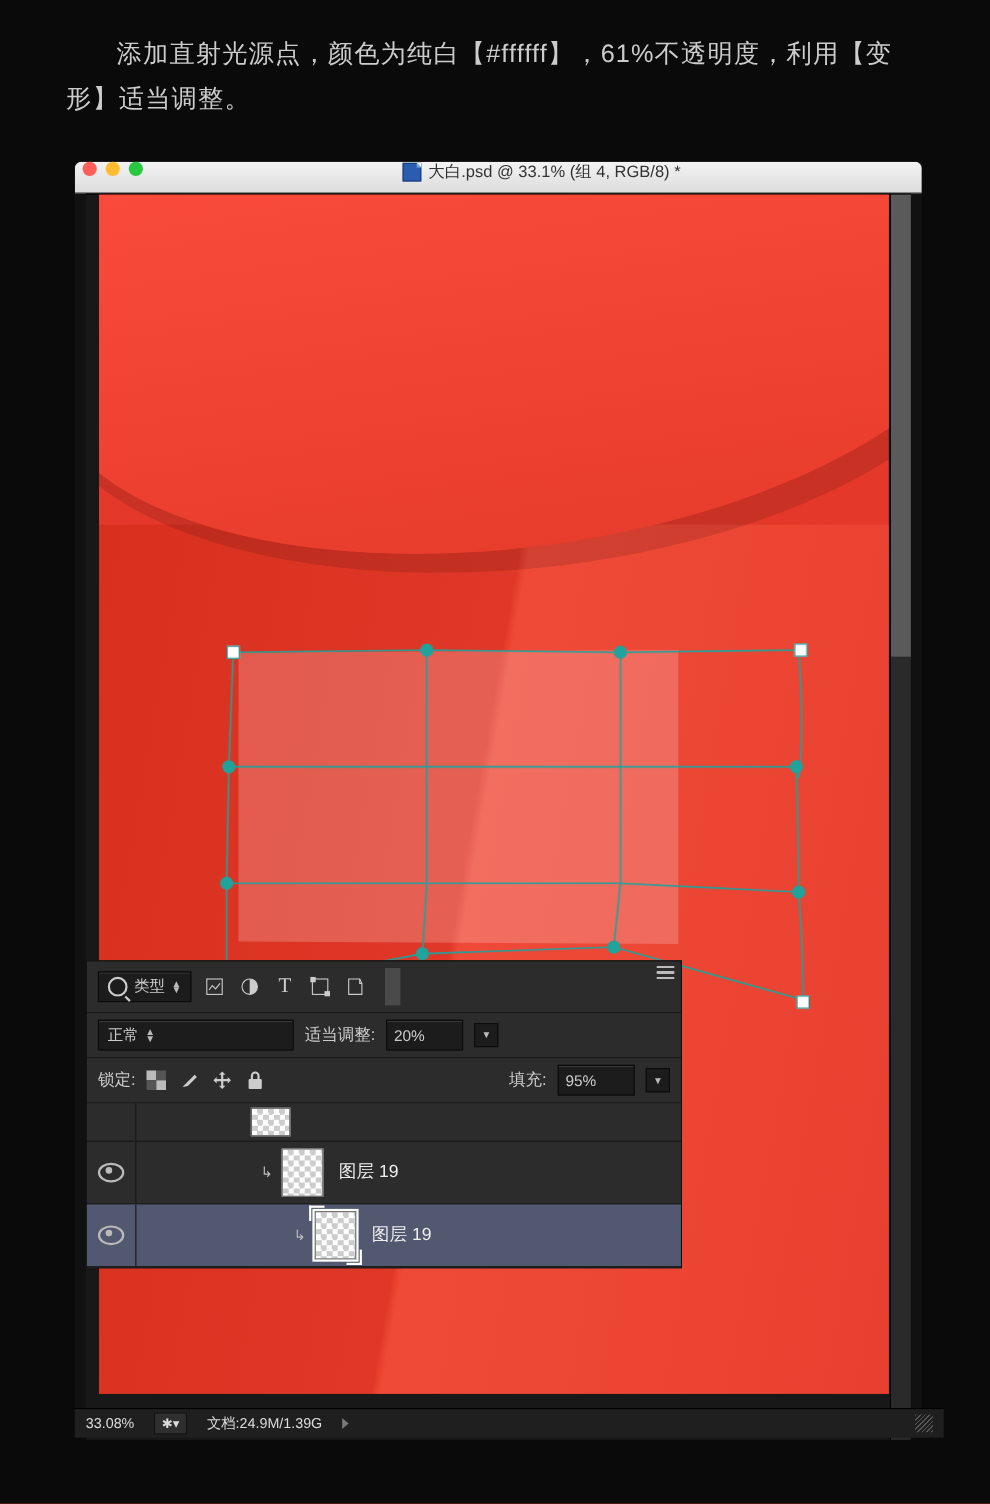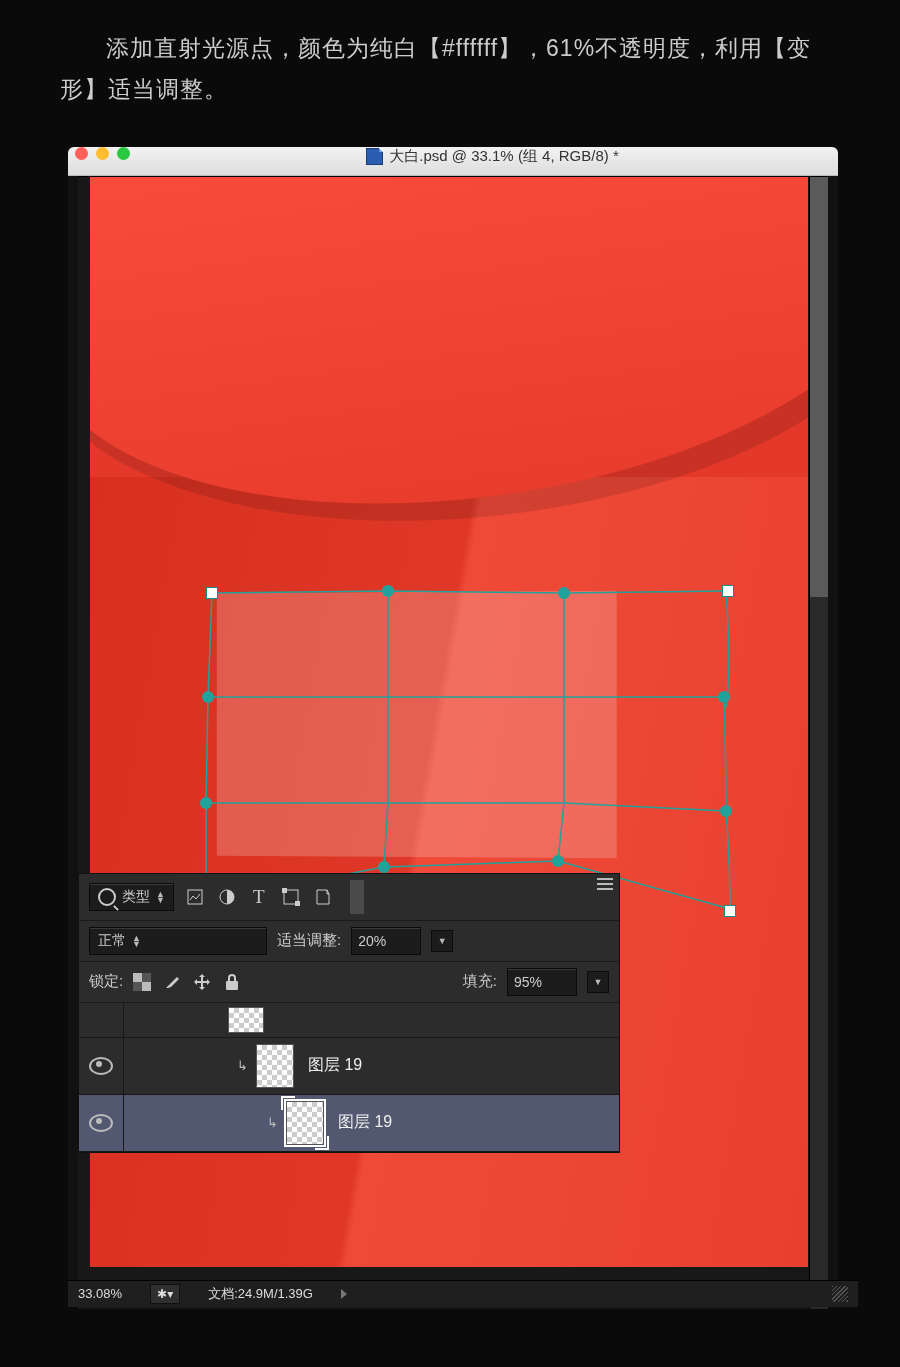--- a/index.html
+++ b/index.html
@@ -46,21 +46,21 @@
   .eye{width:20px;height:14px;border:2px solid #bbb;border-radius:50%;position:relative}
   .eye:before{content:"";position:absolute;left:5px;top:2px;width:6px;height:6px;background:#bbb;border-radius:50%}
   .indent{width:140px;display:flex;align-items:center;justify-content:flex-end;gap:8px;height:100%}
   .clip-arrow{font-size:13px;color:#bbb}
   .thumb{width:36px;height:42px;background:#fff;border:1px solid #555;position:relative;background-image:repeating-conic-gradient(#ccc 0 25%,#fff 0 50%);background-size:10px 10px}
   .thumb.sel{outline:2px solid #fff;outline-offset:0;box-shadow:0 0 0 4px #51586f}
   .thumb.sel:before,.thumb.sel:after{content:"";position:absolute;width:12px;height:12px;border:2px solid #fff}
   .thumb.sel:before{left:-6px;top:-6px;border-right:none;border-bottom:none}
   .thumb.sel:after{right:-6px;bottom:-6px;border-left:none;border-top:none}
   .layer-name{padding-left:14px;font-size:16px;color:#eee}
-  .statusbar{position:absolute;left:0;bottom:0;height:26px;width:100%;background:#1f1f1f;display:flex;align-items:center;gap:28px;padding:0 10px;font-size:13px;color:#ddd;border-top:1px solid #000}
+  .statusbar{position:absolute;left:0;bottom:0;height:26px;width:100%;background:#1f1f1f;display:flex;align-items:center;gap:18px;padding:0 10px;font-size:13px;color:#ddd;border-top:1px solid #000}
   .sb-btn{display:flex;align-items:center;gap:4px;background:#2f2f2f;border:1px solid #111;padding:2px 6px;font-size:12px}
   .tri{width:0;height:0;border-top:5px solid transparent;border-bottom:5px solid transparent;border-left:6px solid #777}
   .grip{margin-left:auto;width:16px;height:16px;background:repeating-linear-gradient(135deg,#555 0 1px,transparent 1px 3px)}
   .menu-lines{width:16px;height:12px;background:repeating-linear-gradient(#bbb 0 2px,transparent 2px 5px)}
   .panel-menu{position:absolute;right:6px;top:4px}
   .small-bar{width:14px;height:34px;background:#4a4a4a;margin-left:6px}
   .magnify{width:14px;height:14px;border:2px solid #ccc;border-radius:50%;position:relative}
   .magnify:after{content:"";position:absolute;right:-5px;bottom:-5px;width:6px;height:2px;background:#ccc;transform:rotate(45deg)}
 </style>
 </head>

